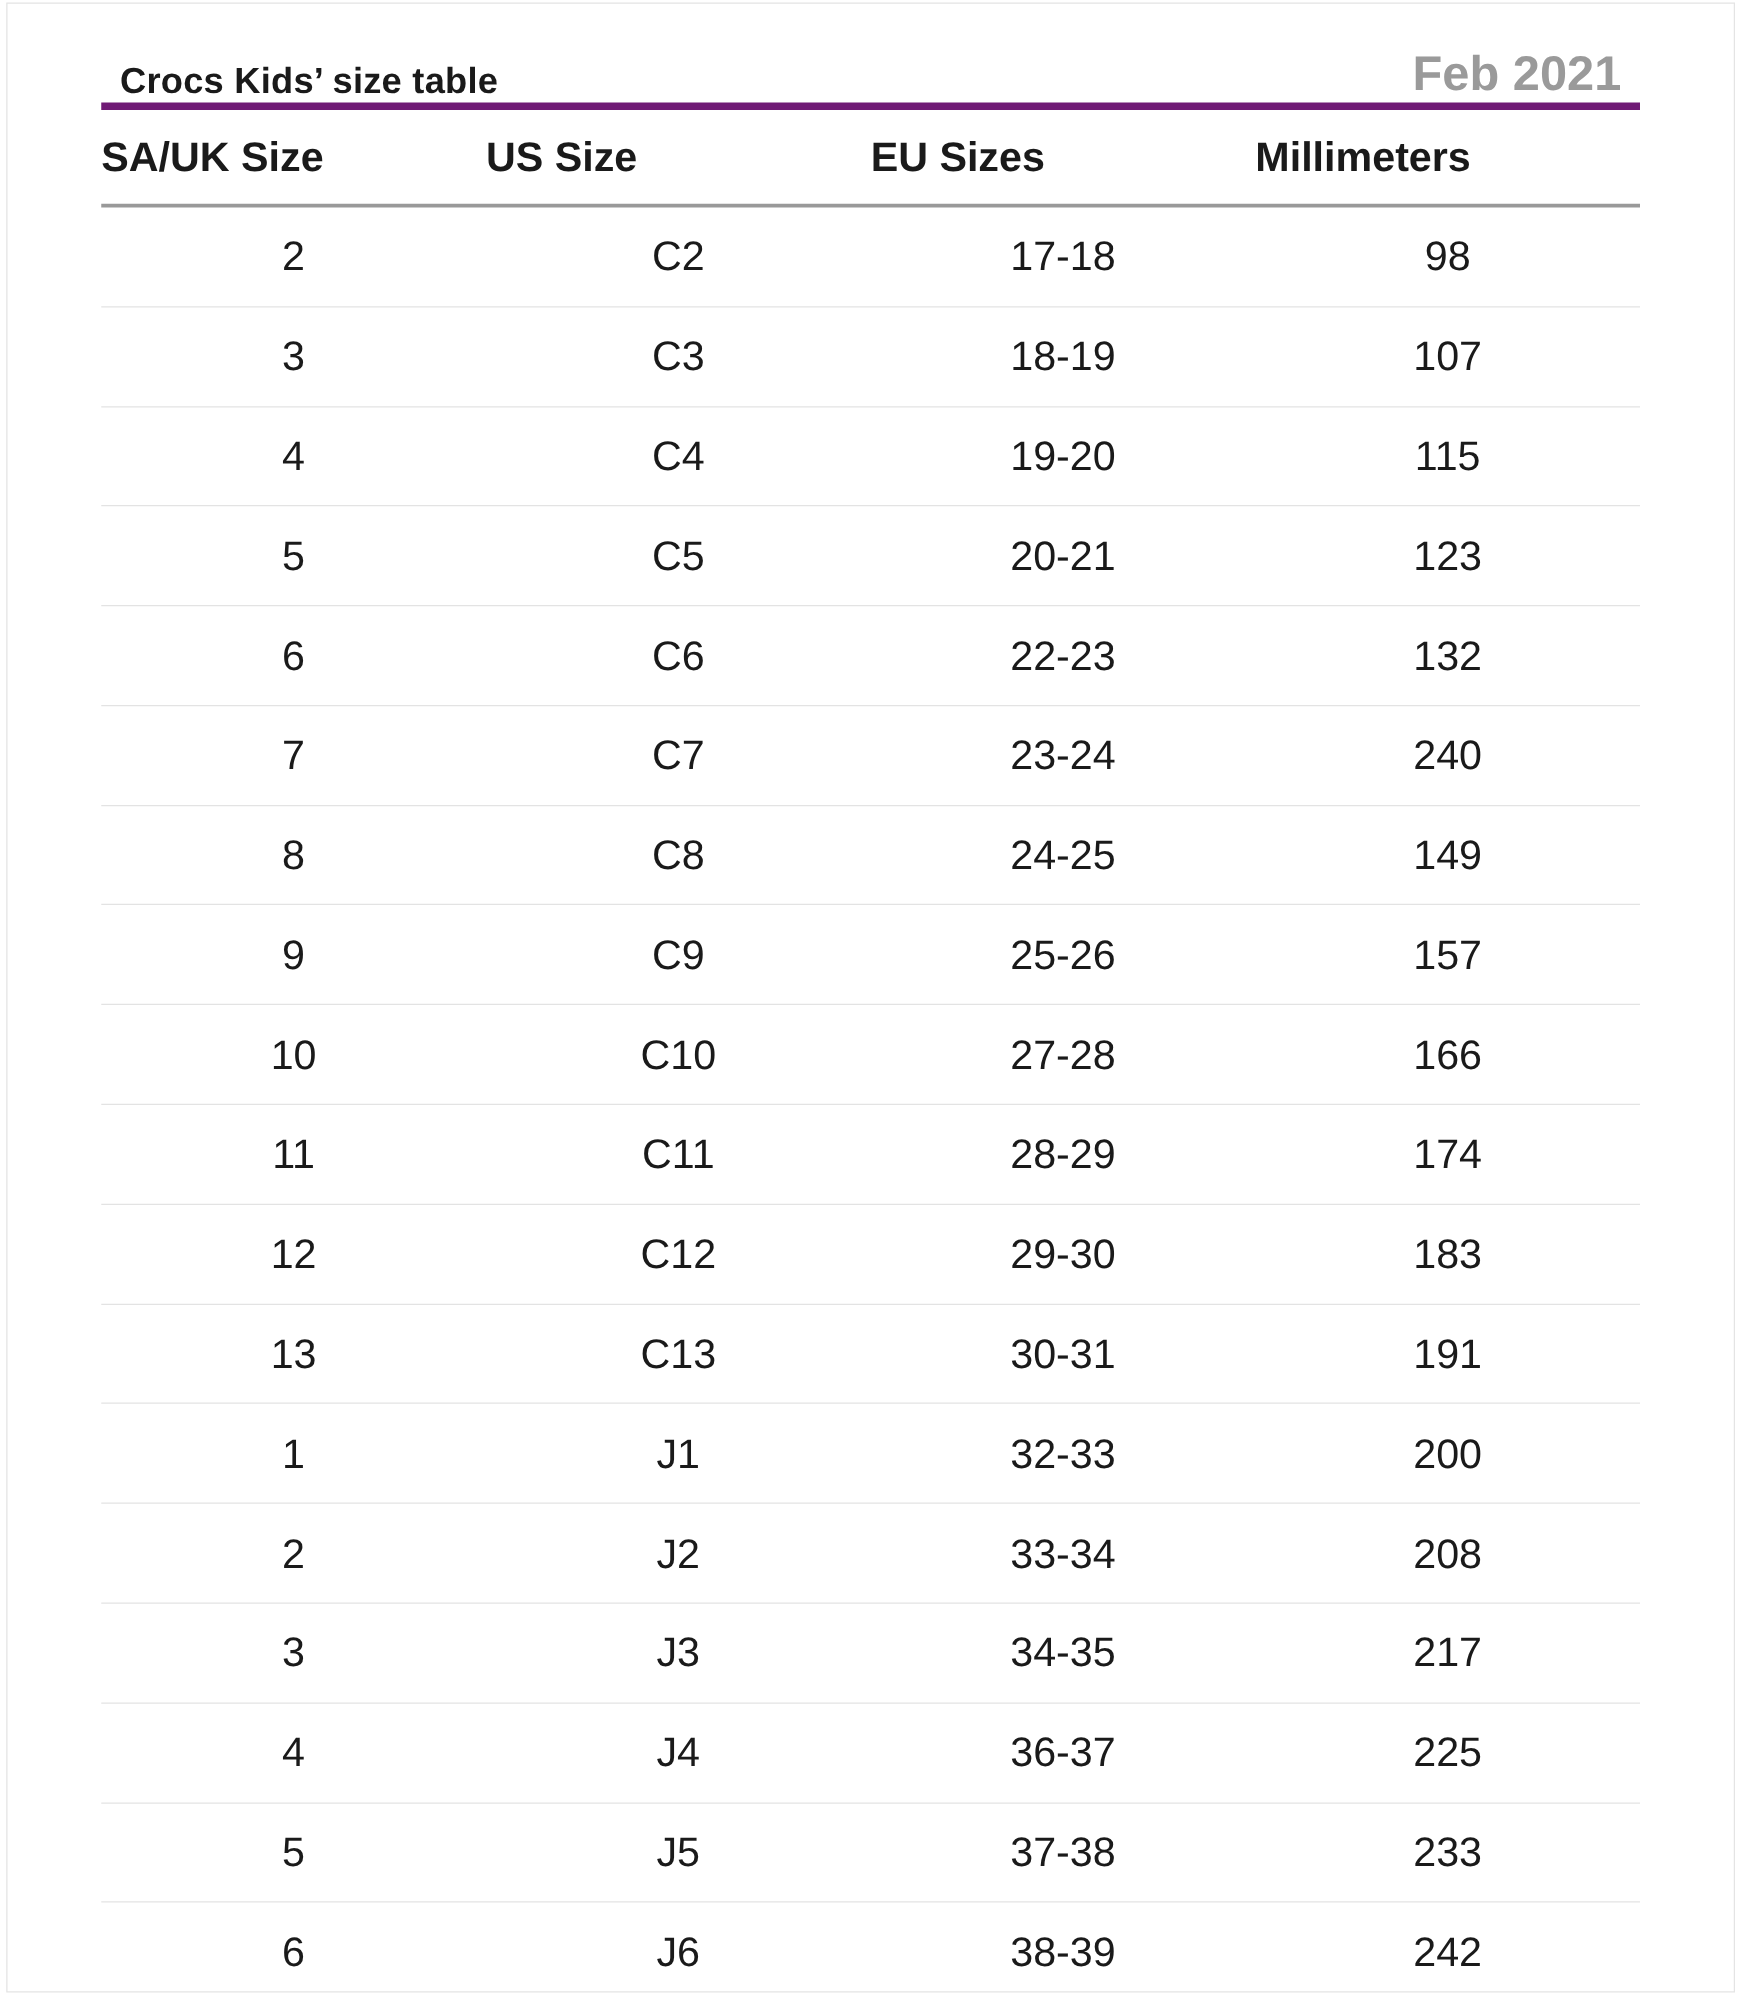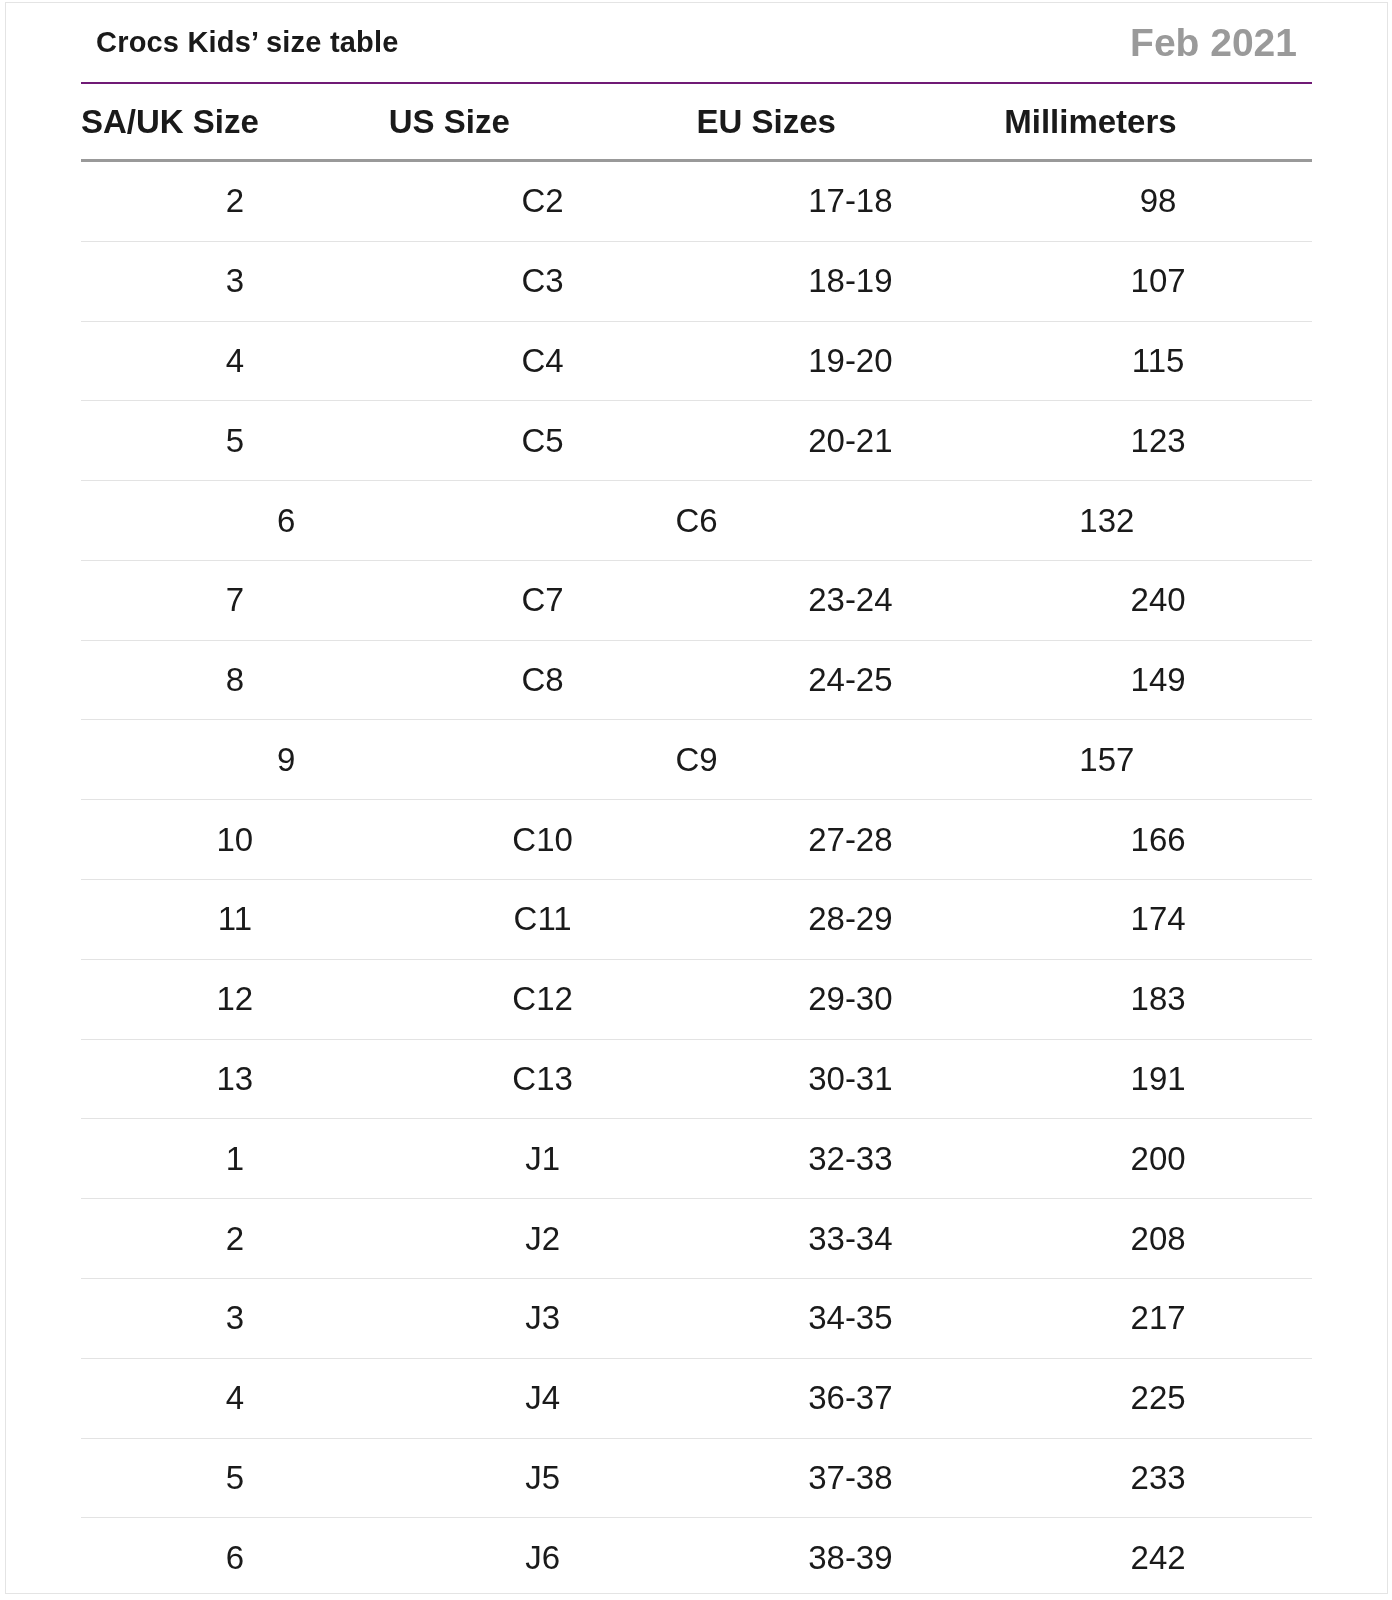--- a/index.html
+++ b/index.html
@@ -25,24 +25,24 @@
     border: 1px solid #e4e4e4;
     box-sizing: border-box;
     background: #ffffff;
   }
   .content {
     padding: 0 75px;
   }
   .title-row {
     height: 79px;
     display: flex;
-    align-items: center;
+    align-items: flex-end;
     justify-content: space-between;
     padding: 0 15px;
-    border-bottom: 2px solid #701a75;
+    border-bottom: 6px solid #701a75;
   }
   .title {
     font-size: 29px;
     font-weight: bold;
     color: #1a1a1a;
     letter-spacing: 0.2px;
   }
   .date {
     font-size: 39px;
     font-weight: bold;
@@ -123,37 +123,39 @@
           </div>
           <div class="data-row">
             <div class="cell">5</div>
             <div class="cell">C5</div>
             <div class="cell">20-21</div>
             <div class="cell">123</div>
           </div>
           <div class="data-row">
             <div class="cell">6</div>
             <div class="cell">C6</div>
+            <div class="cell">22-23</div>
             <div class="cell">132</div>
           </div>
           <div class="data-row">
             <div class="cell">7</div>
             <div class="cell">C7</div>
             <div class="cell">23-24</div>
             <div class="cell">240</div>
           </div>
           <div class="data-row">
             <div class="cell">8</div>
             <div class="cell">C8</div>
             <div class="cell">24-25</div>
             <div class="cell">149</div>
           </div>
           <div class="data-row">
             <div class="cell">9</div>
             <div class="cell">C9</div>
+            <div class="cell">25-26</div>
             <div class="cell">157</div>
           </div>
           <div class="data-row">
             <div class="cell">10</div>
             <div class="cell">C10</div>
             <div class="cell">27-28</div>
             <div class="cell">166</div>
           </div>
           <div class="data-row">
             <div class="cell">11</div>

